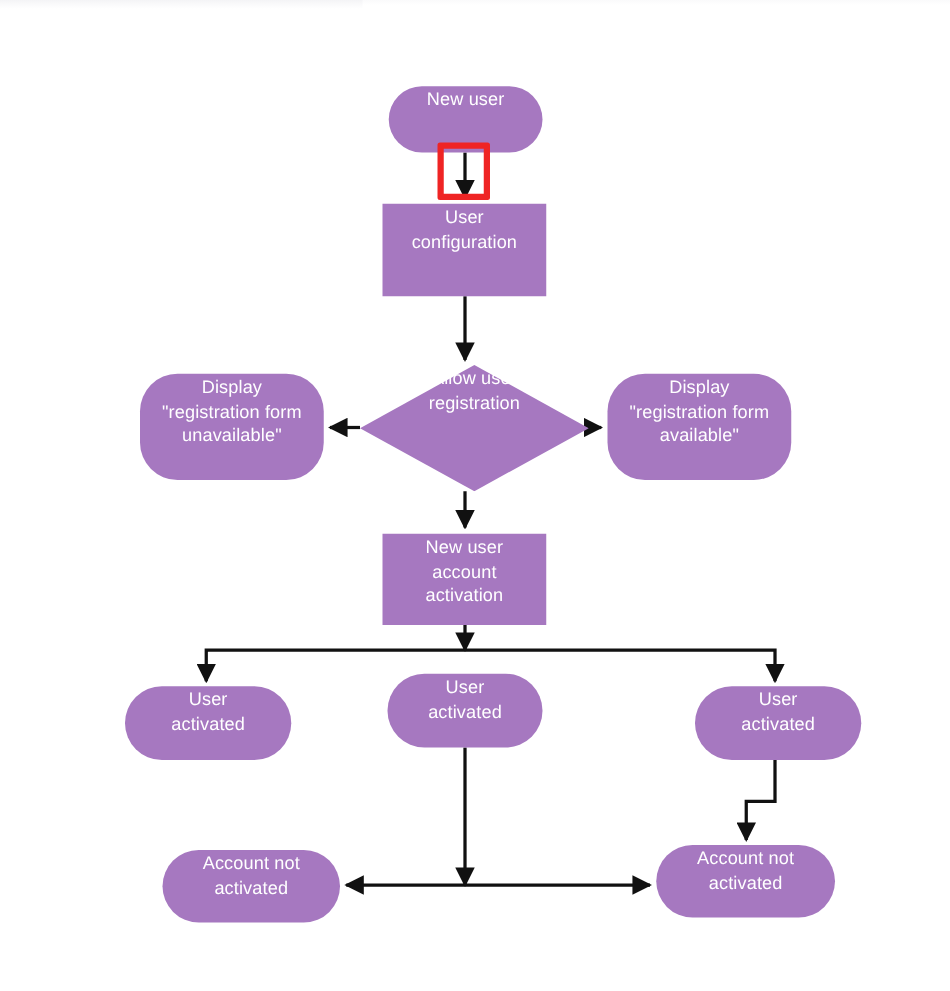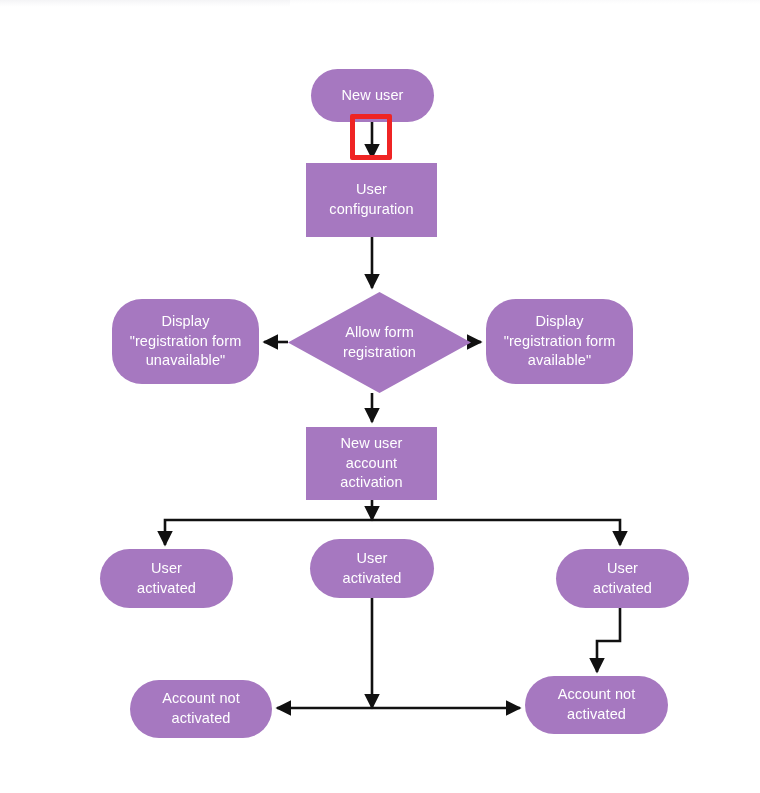--- a/index.html
+++ b/index.html
@@ -40,21 +40,20 @@
     position: absolute;
     left: 0;
     top: 0;
     width: 760px;
     height: 793px;
     pointer-events: none;
   }
   .node {
     position: absolute;
     display: flex;
-    align-items: center;
     justify-content: center;
     text-align: center;
     color: #ffffff;
     font-size: 14.5px;
     line-height: 1.35;
     box-sizing: border-box;
     padding: 2px 8px;
     white-space: pre-line;
     letter-spacing: 0.1px;
   }
@@ -113,21 +112,21 @@
         <path d="M620,608 L620,641 L597,641 L597,672" stroke="#111111" stroke-width="2.6" fill="none" marker-end="url(#arrow)"></path>
       </g>
   </svg>
 
   <div id="node-layer">
       <div class="node rounded" style="left: 311px; top: 69px; width: 123px; height: 53px; background: rgb(166, 120, 192); color: rgb(255, 255, 255);"><span style="white-space: pre-line;">New user</span></div>
       <div class="node rect" style="left: 306px; top: 163px; width: 131px; height: 74px; background: rgb(166, 120, 192); color: rgb(255, 255, 255);"><span style="white-space: pre-line;">User
 configuration</span></div>
       <div class="node diamond" style="left: 288px; top: 292px; width: 183px; height: 101px;"><svg class="diamond-shape" viewBox="0 0 183 101" preserveAspectRatio="none">
           <polygon points="91.5,0 183,50.5 91.5,101 0,50.5" fill="#a678c0"></polygon>
-        </svg><div class="diamond-label">Allow form
+        </svg><div class="diamond-label">Allow user
 registration</div></div>
       <div class="node rounded" style="left: 112px; top: 299px; width: 147px; height: 85px; background: rgb(166, 120, 192); color: rgb(255, 255, 255);"><span style="white-space: pre-line;">Display
 "registration form
 unavailable"</span></div>
       <div class="node rounded" style="left: 486px; top: 299px; width: 147px; height: 85px; background: rgb(166, 120, 192); color: rgb(255, 255, 255);"><span style="white-space: pre-line;">Display
 "registration form
 available"</span></div>
       <div class="node rect" style="left: 306px; top: 427px; width: 131px; height: 73px; background: rgb(166, 120, 192); color: rgb(255, 255, 255);"><span style="white-space: pre-line;">New user
 account activation</span></div>
       <div class="node pill" style="left: 100px; top: 549px; width: 133px; height: 59px; background: rgb(166, 120, 192); color: rgb(255, 255, 255);"><span style="white-space: pre-line;">User

